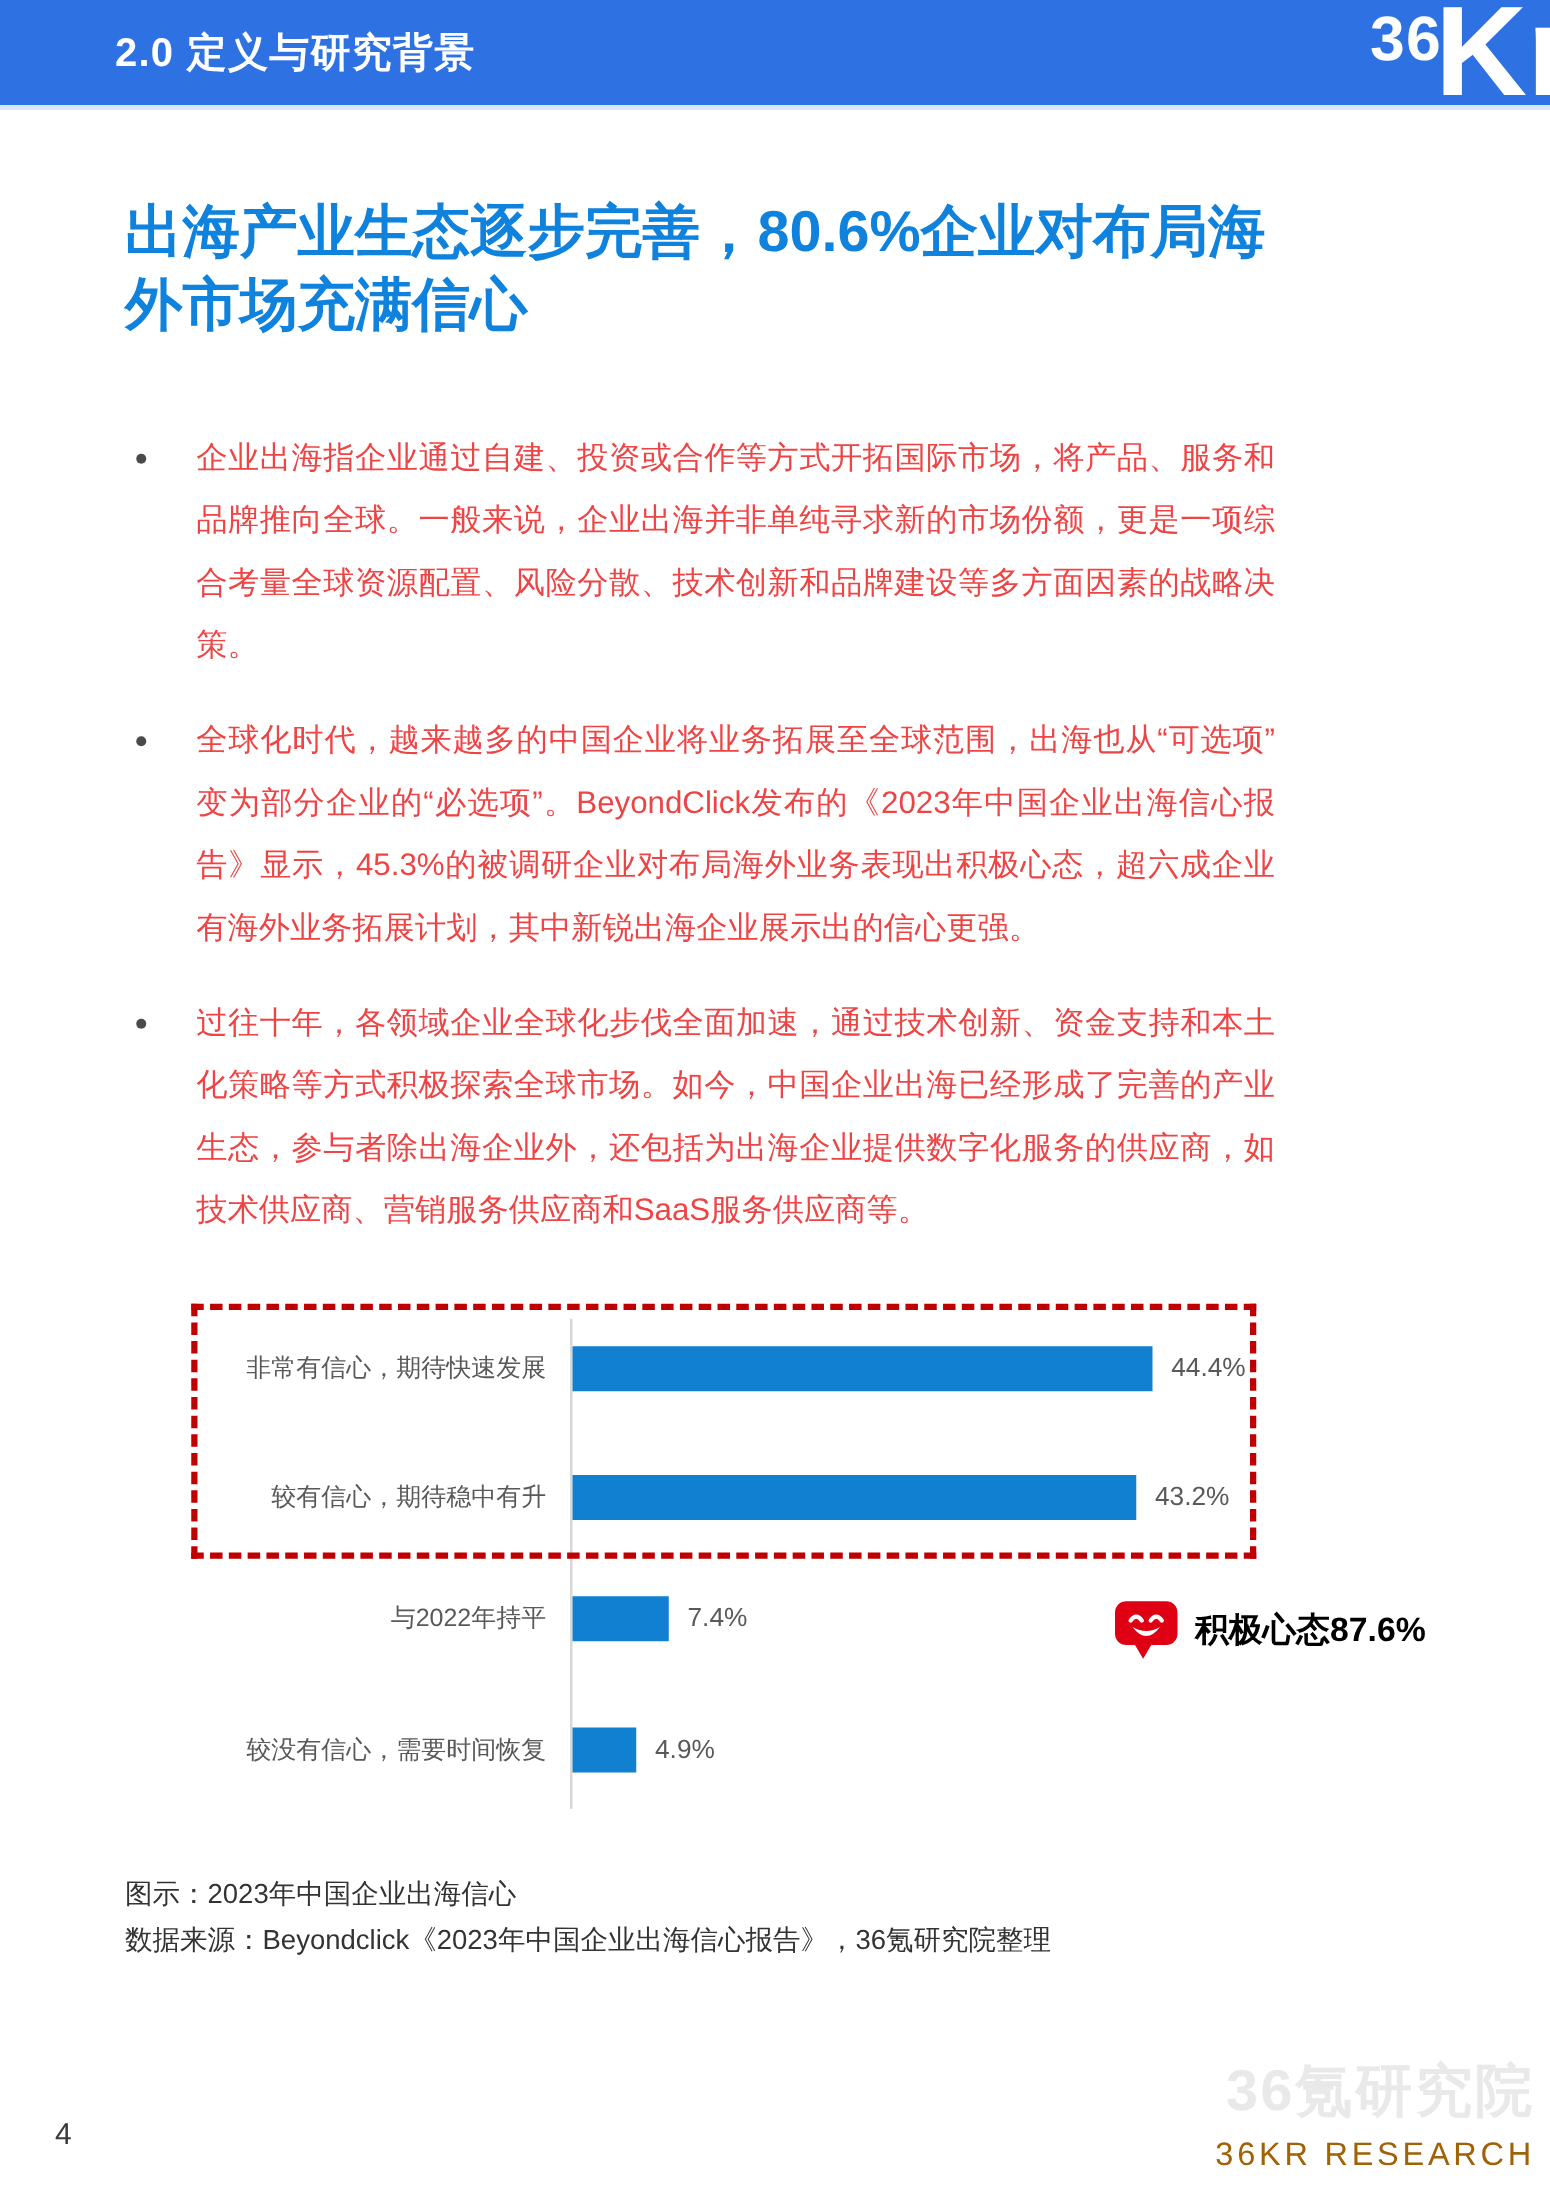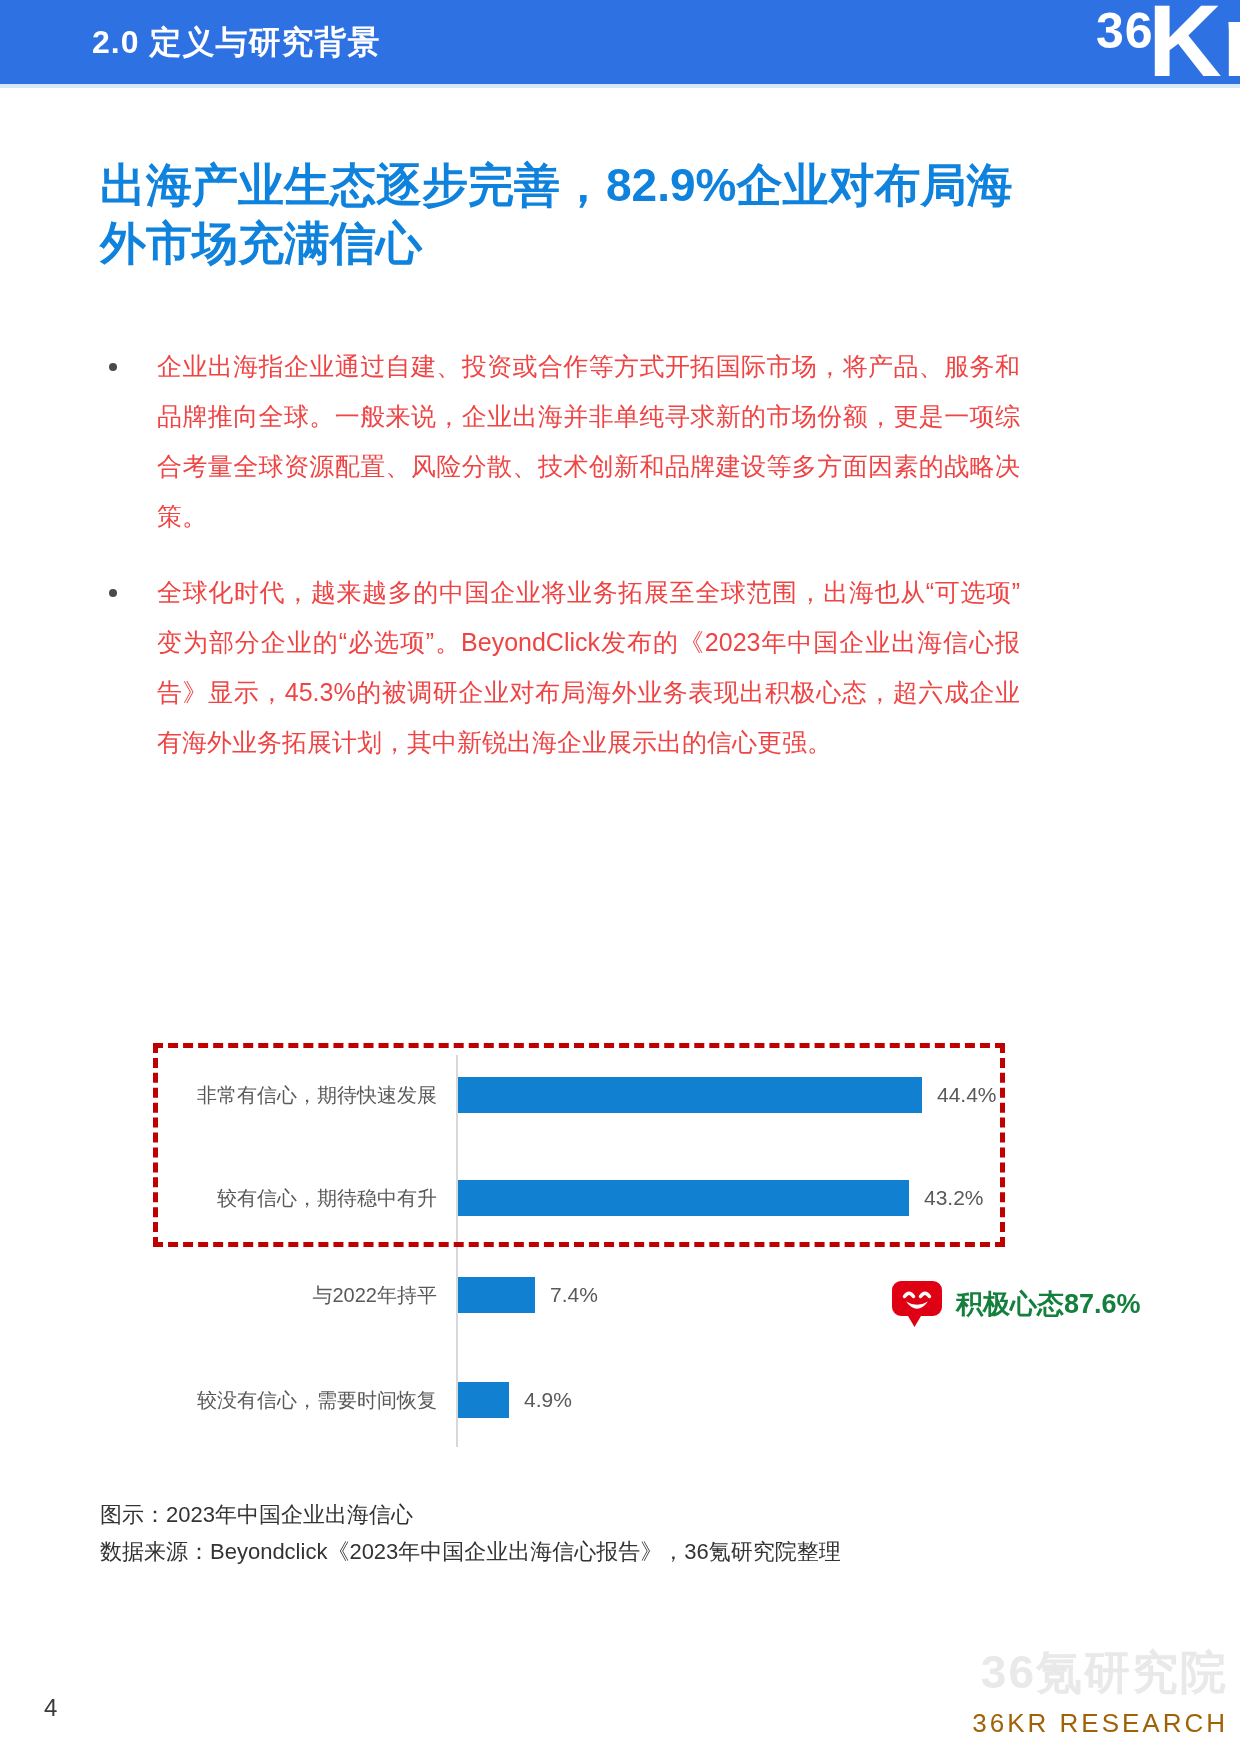--- a/index.html
+++ b/index.html
@@ -46,21 +46,21 @@
   .chart-row .row-label{
     position:absolute;left:0;top:0;width:437px;height:36px;line-height:36px;
     text-align:right;font-size:20px;color:#595959;white-space:nowrap;
   }
   .chart-row .row-bar{position:absolute;left:458px;top:0;height:36px;background:#1180D0;}
   .chart-row .row-value{
     position:absolute;top:0;height:36px;line-height:36px;font-size:21px;color:#595959;white-space:nowrap;
   }
   .chart-badge{position:absolute;left:890px;top:236px;height:56px;display:flex;align-items:center;}
   .badge-icon{width:54px;height:54px;flex:0 0 54px;}
-  .badge-text{margin-left:12px;font-size:27px;font-weight:bold;color:#15803d;white-space:nowrap;}
+  .badge-text{margin-left:12px;font-size:27px;font-weight:bold;color:#000000;white-space:nowrap;}
   
   .caption{position:absolute;left:100px;top:1496px;color:#333333;font-size:22px;line-height:37px;}
   .caption p{margin:0;white-space:nowrap;}
   
   .page-number{position:absolute;left:44px;top:1694px;font-size:24px;color:#3A3A3A;}
   .watermark{position:absolute;right:12px;top:1642px;text-align:right;}
   .watermark-cn{font-size:46px;font-weight:bold;color:#E9E9E9;letter-spacing:2px;white-space:nowrap;}
   .watermark-en{margin-top:4px;font-size:26px;color:#a16207;letter-spacing:3px;white-space:nowrap;}
 </style>
 </head>
@@ -70,32 +70,36 @@
 
   <div class="header-bar"></div>
   <div class="header-strip"></div>
   <div class="header-title">2.0 定义与研究背景</div>
   <div class="logo">
     <span class="logo-36">36</span>
     <span class="logo-kr">Kr</span>
   </div>
 
   <div class="doc-title">
-    <div>出海产业生态逐步完善，82.9%企业对布局海</div>
+    <div>出海产业生态逐步完善，80.6%企业对布局海</div>
     <div>外市场充满信心</div>
   </div>
 
   <div class="bullets">
     <div class="bullet">
       <span class="bullet-dot"></span>
       <span class="bullet-text">企业出海指企业通过自建、投资或合作等方式开拓国际市场，将产品、服务和品牌推向全球。一般来说，企业出海并非单纯寻求新的市场份额，更是一项综合考量全球资源配置、风险分散、技术创新和品牌建设等多方面因素的战略决策。</span>
     </div>
     <div class="bullet">
       <span class="bullet-dot"></span>
       <span class="bullet-text">全球化时代，越来越多的中国企业将业务拓展至全球范围，出海也从“可选项”变为部分企业的“必选项”。BeyondClick发布的《2023年中国企业出海信心报告》显示，45.3%的被调研企业对布局海外业务表现出积极心态，超六成企业有海外业务拓展计划，其中新锐出海企业展示出的信心更强。</span>
+    </div>
+    <div class="bullet">
+      <span class="bullet-dot"></span>
+      <span class="bullet-text">过往十年，各领域企业全球化步伐全面加速，通过技术创新、资金支持和本土化策略等方式积极探索全球市场。如今，中国企业出海已经形成了完善的产业生态，参与者除出海企业外，还包括为出海企业提供数字化服务的供应商，如技术供应商、营销服务供应商和SaaS服务供应商等。</span>
     </div>
   </div>
 
   <div class="chart">
     <div class="chart-axis"></div>
     <div class="chart-box"></div>
     <div id="chart-rows">
         <div class="chart-row" style="top: 37px;">
           <div class="row-label">非常有信心，期待快速发展</div>
           <div class="row-bar" style="width: 464px; background: rgb(17, 128, 208);"></div>

